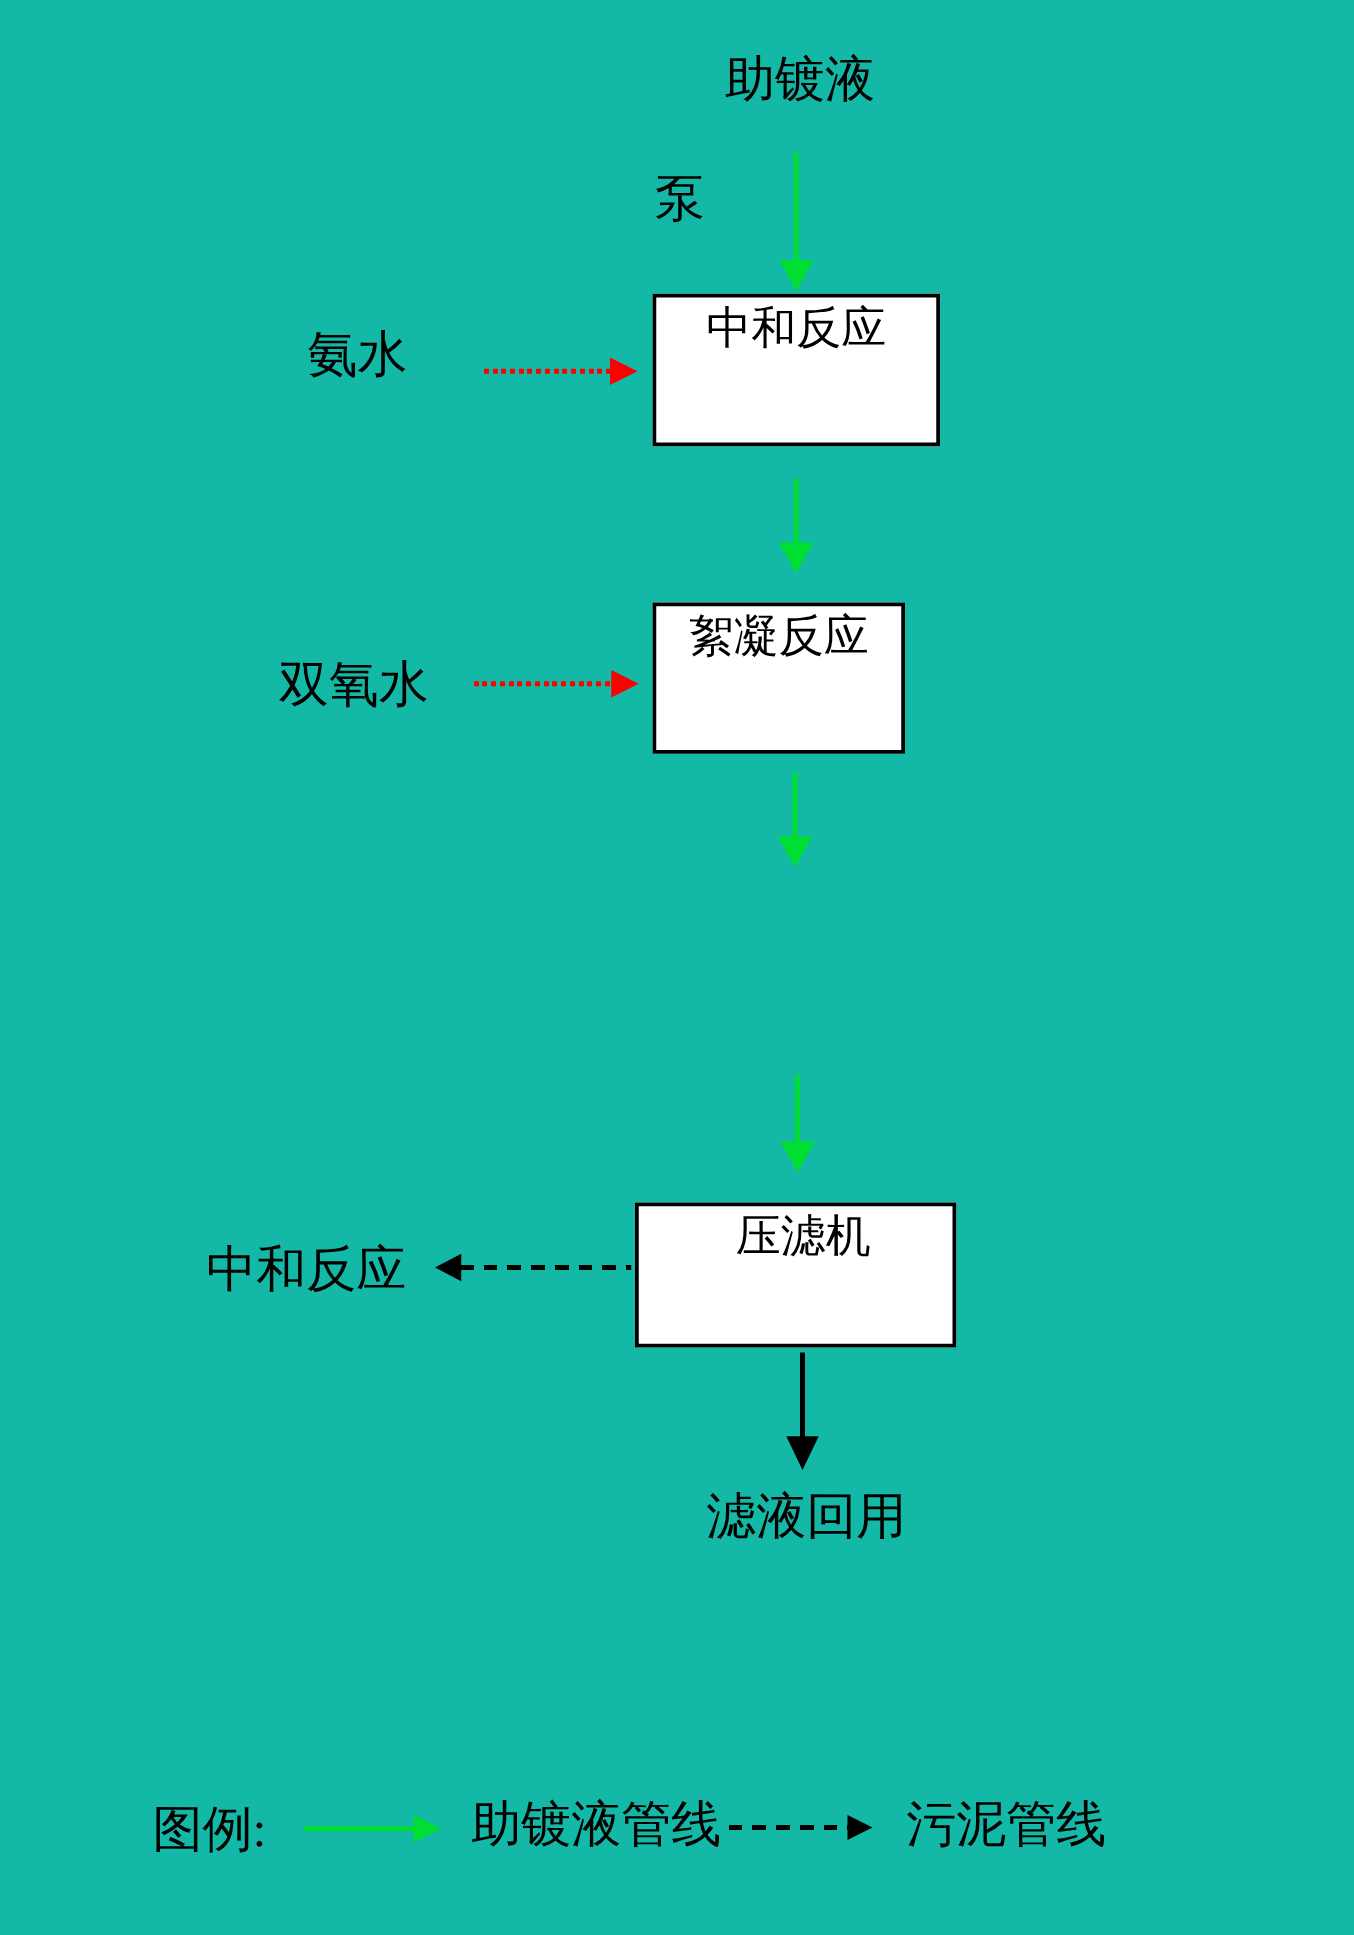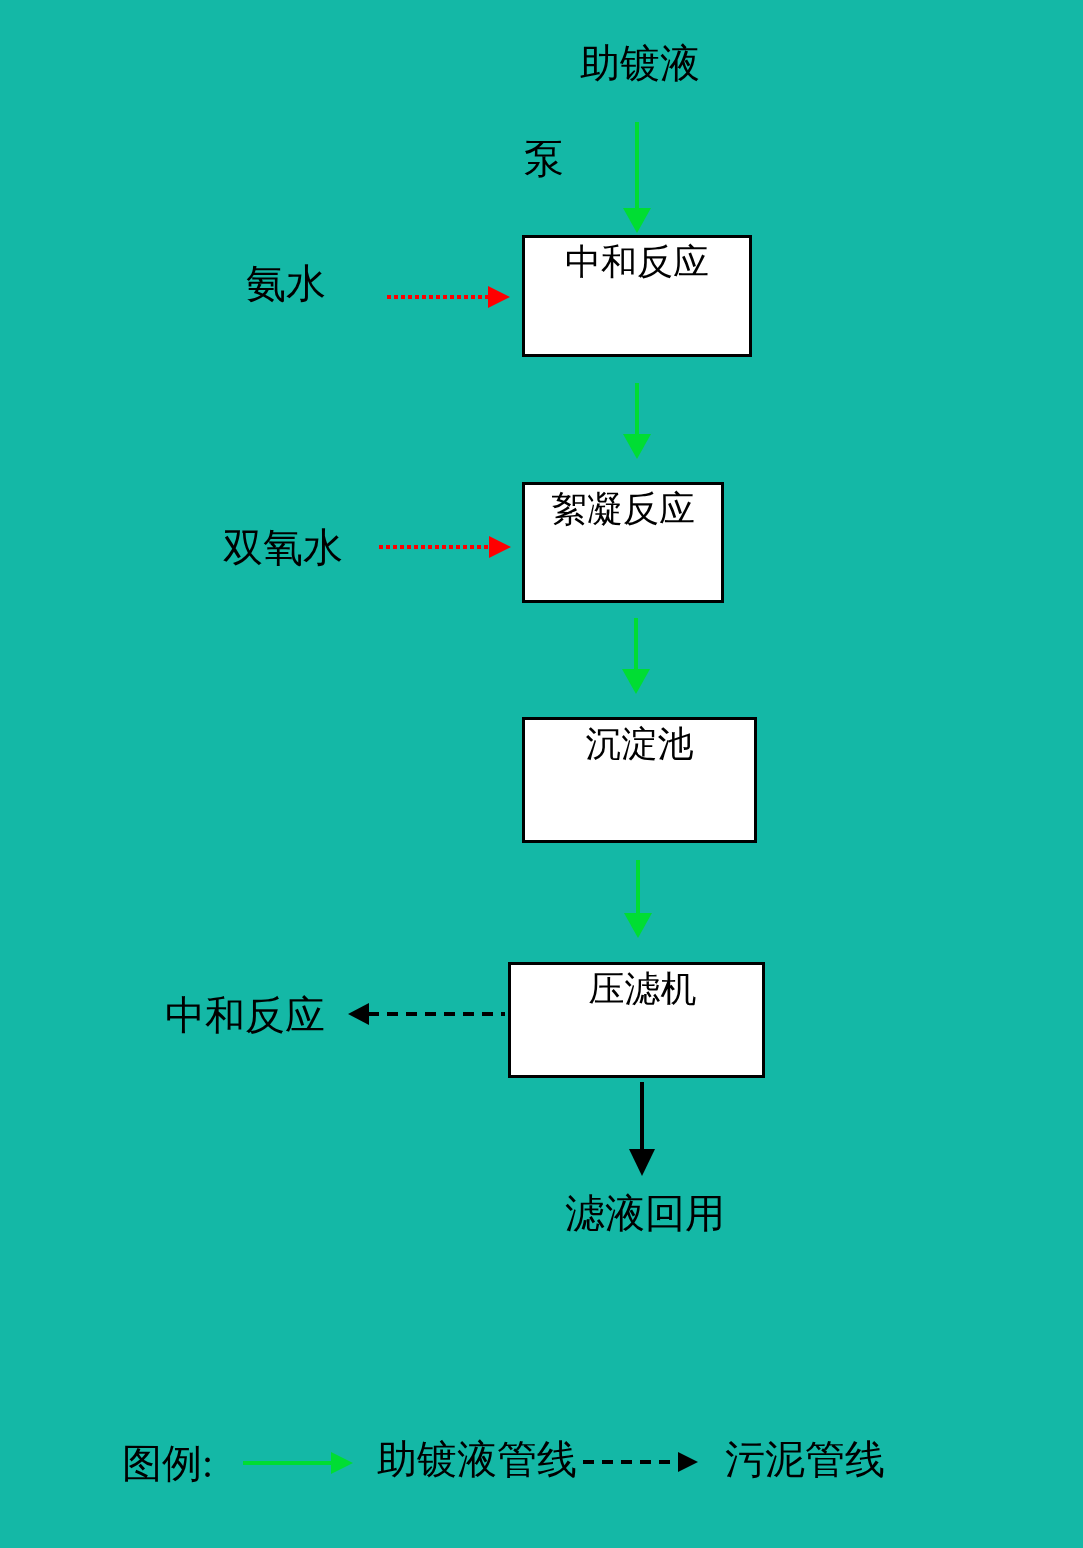--- a/index.html
+++ b/index.html
@@ -161,23 +161,20 @@
   <div class="harrow red-dotted" style="left:379px; top:536px; width:132px;">
     <div class="hline"></div>
     <div class="hhead"></div>
   </div>
 
   <div class="varrow green" style="left:622px; top:618px; width:28px; height:76px;">
     <div class="vtail" style="height:53px;"></div>
     <div class="vhead"></div>
   </div>
 
-  <div class="box" style="left:522px; top:717px; width:235px; height:126px;">
-    <span>沉淀池</span>
-  </div>
 
   <div class="varrow green" style="left:624px; top:860px; width:28px; height:78px;">
     <div class="vtail" style="height:55px;"></div>
     <div class="vhead"></div>
   </div>
 
   <div class="box" style="left:508px; top:962px; width:257px; height:116px;padding-left:12px;">
     <span>压滤机</span>
   </div>
 

